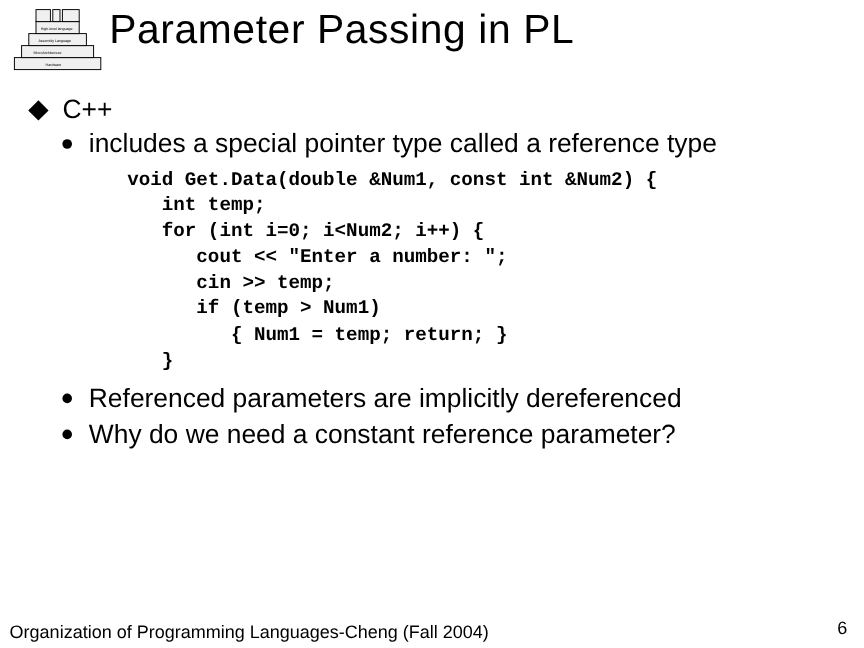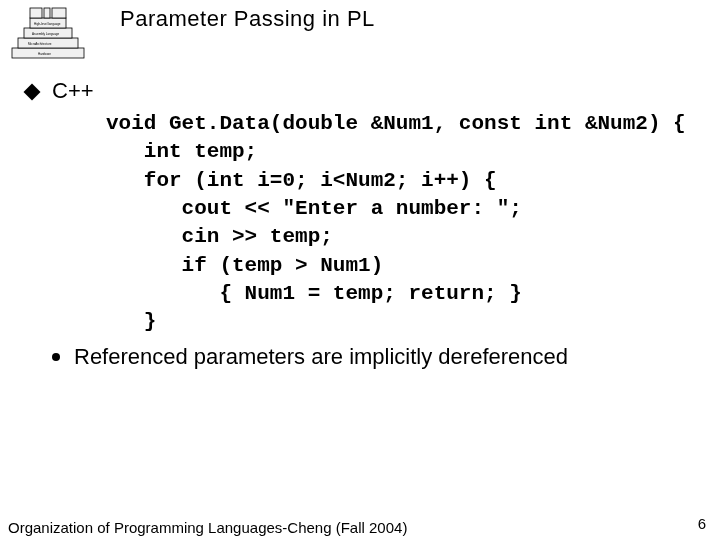--- a/index.html
+++ b/index.html
@@ -13,23 +13,23 @@
   }
   .stack-icon {
     position: absolute;
     left: 8px;
     top: 2px;
     width: 80px;
     height: 60px;
   }
   .title {
     position: absolute;
-    left: 120px;
+    left: 91px;
     top: 6px;
-    font-size: 22px;
+    font-size: 34px;
     font-weight: 400;
     color: #000;
     letter-spacing: 0.5px;
   }
   .content {
     position: absolute;
     left: 26px;
     top: 78px;
     width: 670px;
   }
@@ -70,21 +70,21 @@
   .sub-text {
     font-size: 22px;
     color: #000;
     line-height: 1.25;
   }
   .code-block {
     margin-left: 54px;
     margin-top: 6px;
     margin-bottom: 6px;
     font-family: "Courier New", monospace;
-    font-size: 21px;
+    font-size: 16px;
     font-weight: bold;
     color: #000;
     line-height: 1.35;
     white-space: pre;
   }
   .footer {
     position: absolute;
     left: 8px;
     bottom: 4px;
     font-size: 15px;
@@ -122,31 +122,39 @@
 </div>
 
 <div class="title">Parameter Passing in PL</div>
 
 <div class="content">
   <div class="row1">
     <div class="diamond"></div>
     <div class="cpp">C++</div>
   </div>
   <div class="sub-list">
+    <div class="sub-row">
+      <div class="disc"></div>
+      <div class="sub-text">includes a special pointer type called a reference type</div>
+    </div>
 
     <div class="code-block"><span>void Get.Data(double &amp;Num1, const int &amp;Num2) {</span>
 <span>   int temp;</span>
 <span>   for (int i=0; i&lt;Num2; i++) {</span>
 <span>      cout &lt;&lt; "Enter a number: ";</span>
 <span>      cin &gt;&gt; temp;</span>
 <span>      if (temp &gt; Num1)</span>
 <span>         { Num1 = temp; return; }</span>
 <span>   }</span></div>
 
     <div class="sub-row">
       <div class="disc"></div>
       <div class="sub-text">Referenced parameters are implicitly dereferenced</div>
     </div>
+    <div class="sub-row">
+      <div class="disc"></div>
+      <div class="sub-text">Why do we need a constant reference parameter?</div>
+    </div>
   </div>
 </div>
 
 <div class="footer">Organization of Programming Languages-Cheng (Fall 2004)</div>
 <div class="pagenum">6</div>
 
 </body></html>

